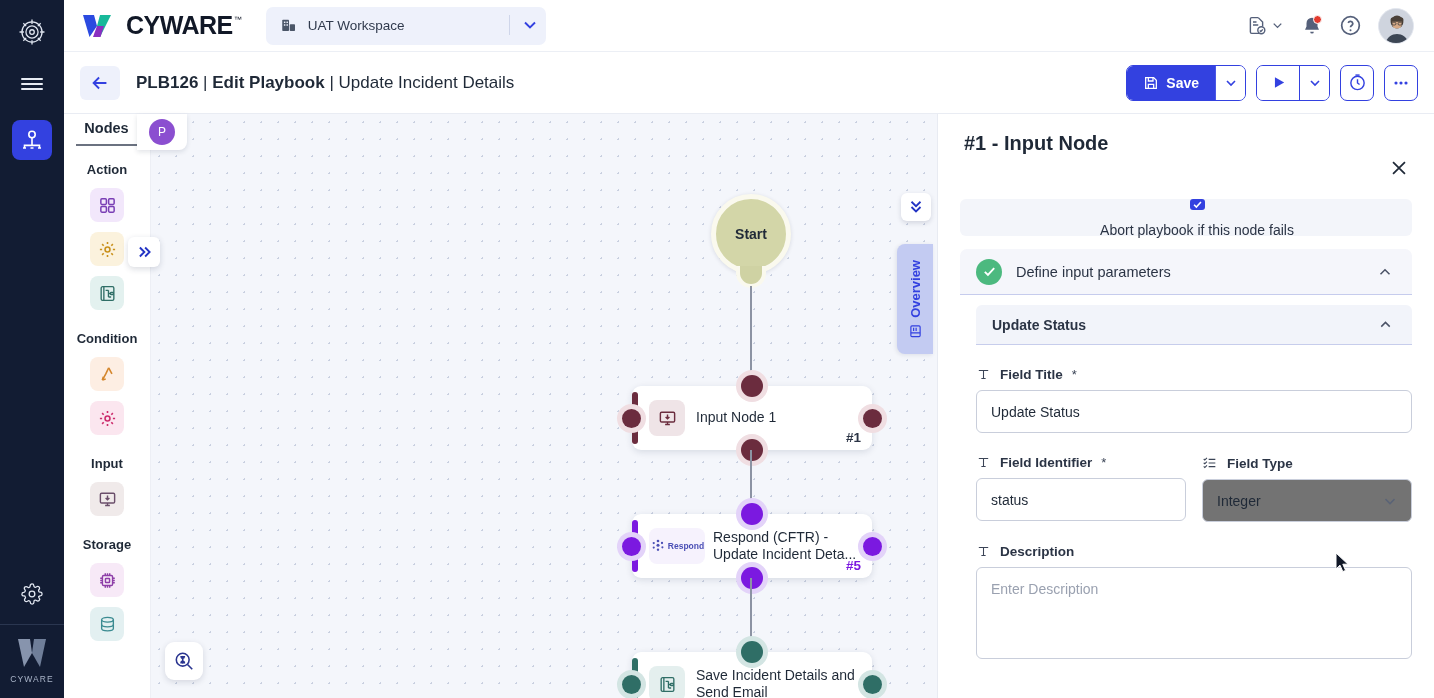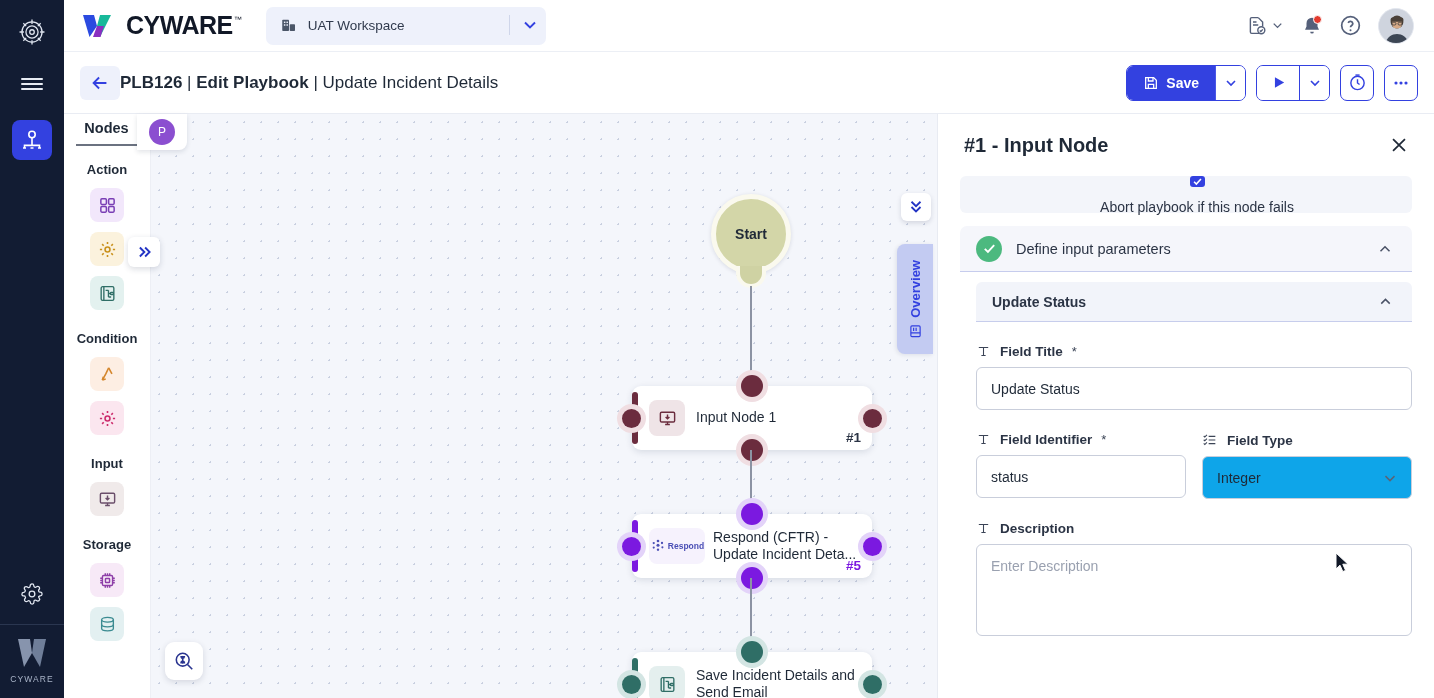--- a/index.html
+++ b/index.html
@@ -61,21 +61,21 @@
   
   .subheader {
     position: absolute; left: 64px; top: 52px; width: 1370px; height: 62px;
     background: #fff; display: flex; align-items: center; padding: 0 16px;
     border-bottom: 1px solid #e9ecf3;
   }
   .back-btn {
     width: 40px; height: 34px; border-radius: 6px; background: #eef1fb;
     display: flex; align-items: center; justify-content: center; cursor: pointer;
   }
-  .crumb { font-size: 17px; color: #1f2937; }
+  .crumb { margin-left: 16px; font-size: 17px; color: #1f2937; }
   .crumb b { font-weight: bold; }
   .crumb .thin { font-weight: normal; }
   .tools { margin-left: auto; display: flex; align-items: center; gap: 10px; }
   .btn-group { display: flex; align-items: stretch; border: 1.5px solid #3341e0; border-radius: 7px; overflow: hidden; height: 36px; }
   .btn-primary {
     background: #3341e0; color: #fff; font-size: 14px; font-weight: bold;
     display: flex; align-items: center; gap: 7px; padding: 0 16px; cursor: pointer;
   }
   .btn-caret { width: 30px; background: #fff; display:flex; align-items:center; justify-content:center; cursor:pointer; border-left: 1.5px solid #3341e0;}
   .btn-caret.onblue { border-left: 1.5px solid #4b57e6; }
@@ -171,21 +171,21 @@
     position: absolute; left: 14px; bottom: 18px; width: 38px; height: 38px; background: #fff;
     border-radius: 9px; display:flex; align-items:center; justify-content:center; cursor:pointer;
     box-shadow: 0 2px 6px rgba(20,30,60,.14);
   }
 
   
   .rpanel {
     position: absolute; left: 937px; top: 114px; width: 497px; height: 584px;
     background: #fff; border-left: 1px solid #e8ebf2; overflow: hidden;
   }
-  .rp-head { display: flex; align-items: center; padding: 18px 22px 12px 26px; }
+  .rp-head { display: flex; align-items: flex-start; padding: 18px 22px 12px 26px; flex-direction: column; }
   .rp-title { font-size: 20px; font-weight: bold; color: #1f2937; }
   .rp-close { margin-left: auto; cursor: pointer; width: 26px; height: 26px; display:flex; align-items:center; justify-content:center;}
   .abort-row {
     margin: 6px 22px 0 22px; background: #f3f5fa; border-radius: 6px; height: 37px;
     display: flex; align-items: center; padding-left: 22px; gap: 12px; cursor: pointer; flex-direction: column;
   }
   .cbox { width: 15px; height: 15px; border-radius: 3px; background: #3341e0;
     display: flex; align-items: center; justify-content: center; }
   .abort-label { font-size: 14px; color: #2b3445; }
   .section {
@@ -205,21 +205,21 @@
   .subsection .caret { margin-left: auto; }
   .field-wrap { margin: 0 22px 0 38px; }
   .flabel { display: flex; align-items: center; gap: 9px; margin: 22px 0 8px; }
   .flabel .t { font-size: 13.5px; font-weight: bold; color: #2b3445; }
   .req { color: #3b4456; font-size: 13px; }
   .finput {
     height: 43px; border: 1px solid #c9cedb; border-radius: 6px; background: #fff;
     display: flex; align-items: center; padding: 0 14px; font-size: 14px; color: #1f2937; cursor: text;
   }
   .fselect {
-    height: 43px; border: 1px solid #c9cedb; border-radius: 6px; background: #0ea5e9;
+    height: 43px; border: 1px solid #c9cedb; border-radius: 6px; background: #737373;
     display: flex; align-items: center; padding: 0 12px 0 14px; font-size: 14px; color: #1f2937; cursor: pointer;
   }
   .fselect .caret { margin-left: auto; }
   .two-col { display: flex; gap: 16px; }
   .two-col > div { flex: 1; }
   .ftext {
     height: 92px; border: 1px solid #c9cedb; border-radius: 6px; background: #fff;
     padding: 13px 14px; font-size: 14px; color: #9aa1b0; cursor: text;
   }
   .cursor-arrow { position: absolute; left: 1335px; top: 552px; pointer-events: none; }

